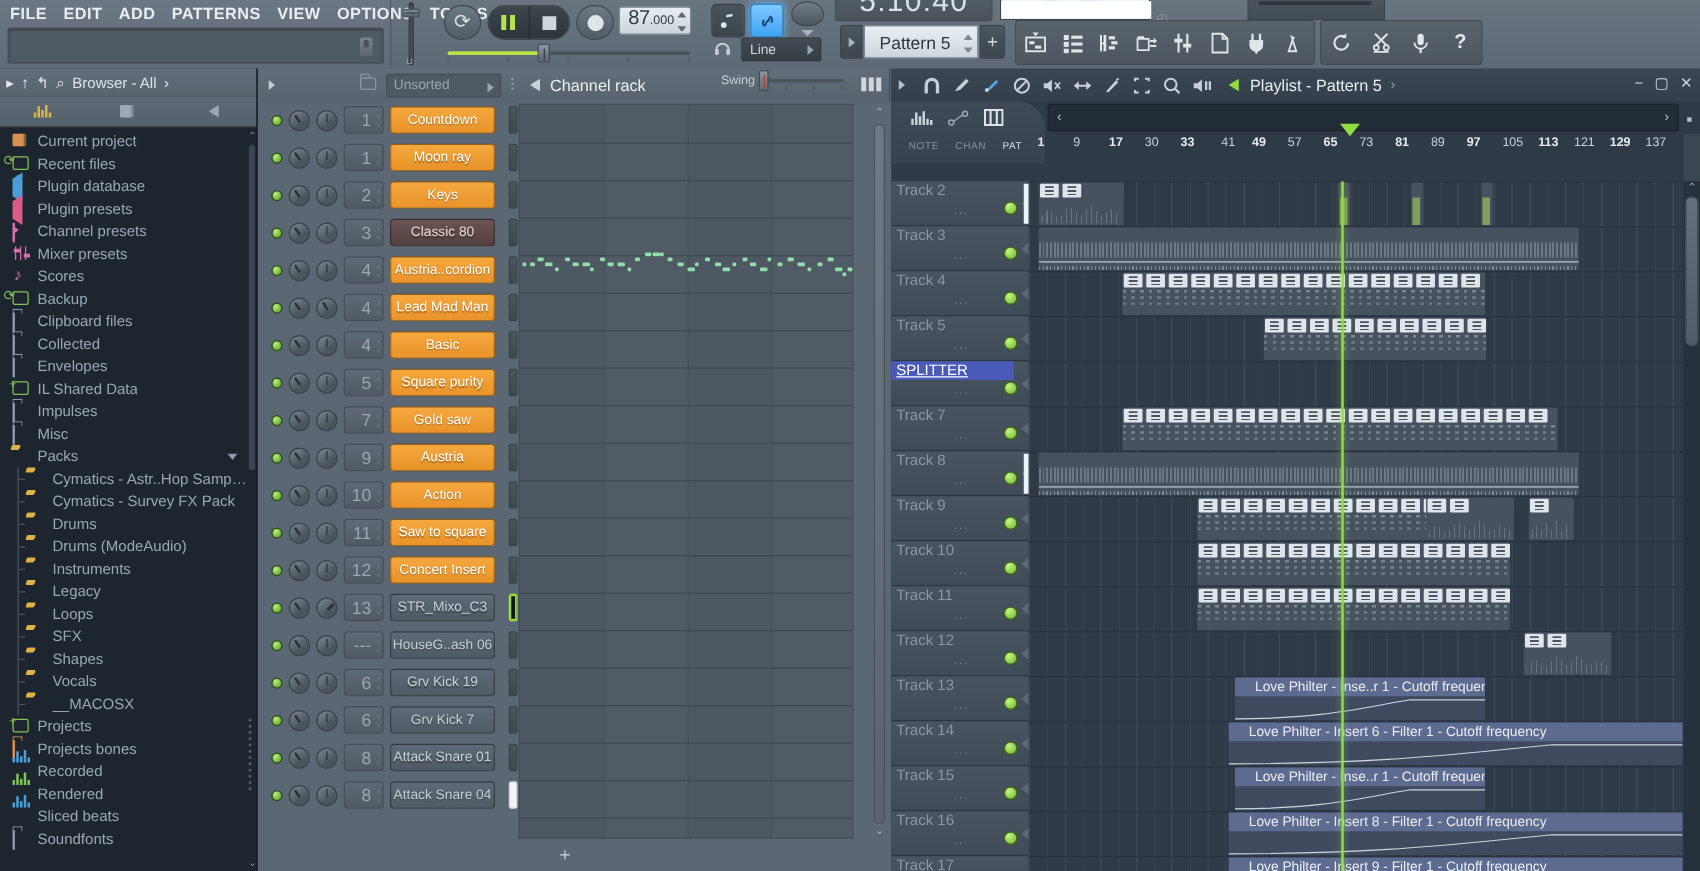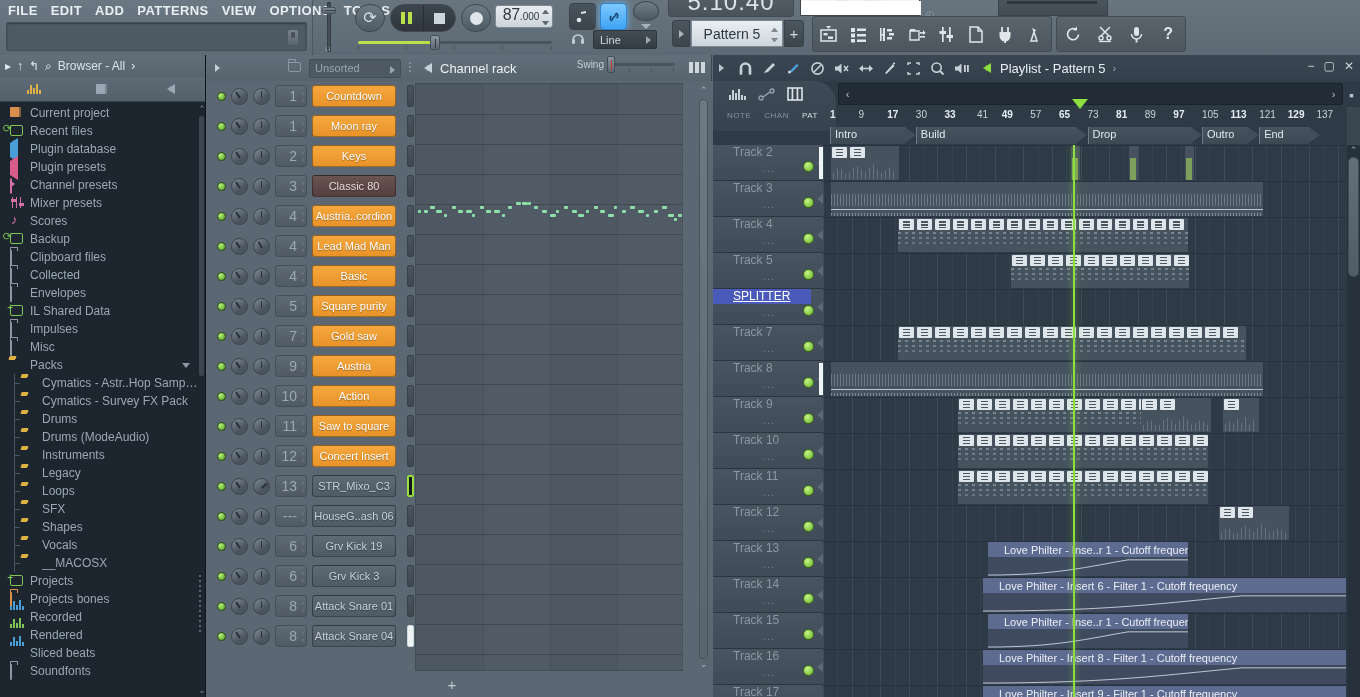--- a/index.html
+++ b/index.html
@@ -466,21 +466,21 @@
   }
   .ptrack {
     height: 36px; position:relative;
     background: linear-gradient(#48545f,#3f4b56);
     border-bottom: 1px solid #2b3views;
     border-bottom: 1px solid #2b3540;
   }
   .ptrack.sel .ptname { background:#4a5ab8; color:#fff;text-decoration:underline; }
   .ptname {
     position:absolute; left:0; top:0; width:98px; height:15px;
-    color:#8b98a4; font-size:12px; padding-left:20px; cursor:pointer;
+    color:#8b98a4; font-size:12px; padding-left:4px; cursor:pointer;
   }
   .ptdots { position:absolute; left:50px; top:17px; color:#6f7d89; font-size:11px; letter-spacing:1px; }
   .ptled {
     position:absolute; right:9px; top:16px; width:11px; height:11px; border-radius:50%;
     background: radial-gradient(circle at 35% 30%, #c4f584, #69b52a);
     border:1px solid #3e6b18; cursor:pointer;
   }
   .pttri {
     position:absolute; right:0; top:13px;
     border-top:5px solid transparent; border-bottom:5px solid transparent;
@@ -1229,21 +1229,21 @@
             <span class="knob">
               <i class="ptr" style="transform:rotate(-35deg)"></i>
             </span>
             <span class="knob">
               <i class="ptr" style="transform:rotate(0deg)"></i>
             </span>
             <span class="chnum">
               <span>6</span>
               <span class="sp">›<br>‹</span>
             </span>
-            <span class="chbtn gray">Grv Kick 3</span>
+            <span class="chbtn gray">Grv Kick 7</span>
             <span class="chled"></span>
           </div>
           <div class="crow">
             <span class="led"></span>
             <span class="knob">
               <i class="ptr" style="transform:rotate(-35deg)"></i>
             </span>
             <span class="knob">
               <i class="ptr" style="transform:rotate(0deg)"></i>
             </span>
@@ -1472,27 +1472,20 @@
         <span class="tk bold" style="left:286.1111111111111px;">81</span>
         <span class="tk" style="left:314.72222222222223px;">89</span>
         <span class="tk bold" style="left:343.3333333333333px;">97</span>
         <span class="tk" style="left:371.94444444444446px;">105</span>
         <span class="tk bold" style="left:400.55555555555554px;">113</span>
         <span class="tk" style="left:429.1666666666667px;">121</span>
         <span class="tk bold" style="left:457.77777777777777px;">129</span>
         <span class="tk" style="left:486.38888888888886px;">137</span>
         <span class="pl-playhead" style="left:242.34722222222223px;top:-8px;"></span>
       </div>
-    <div class="pl-markers" id="pl-markers">
-        <span class="marker" style="left:0px;width:74.83333333333333px;">Intro</span>
-        <span class="marker" style="left:85.83333333333333px;width:160.66666666666666px;">Build</span>
-        <span class="marker" style="left:257.5px;width:103.44444444444444px;">Drop</span>
-        <span class="marker" style="left:371.94444444444446px;width:46.22222222222222px;">Outro</span>
-        <span class="marker" style="left:429.1666666666667px;width:50px;">End</span>
-      </div>
 
     <div class="pl-trackcol" id="pl-tracks">
         <div class="ptrack">
           <span class="ptname">Track 2</span>
           <span class="ptdots">...</span>
           <span class="ptled"></span>
           <span class="pttri"></span>
           <span class="ptwhite"></span>
         </div>
         <div class="ptrack">

